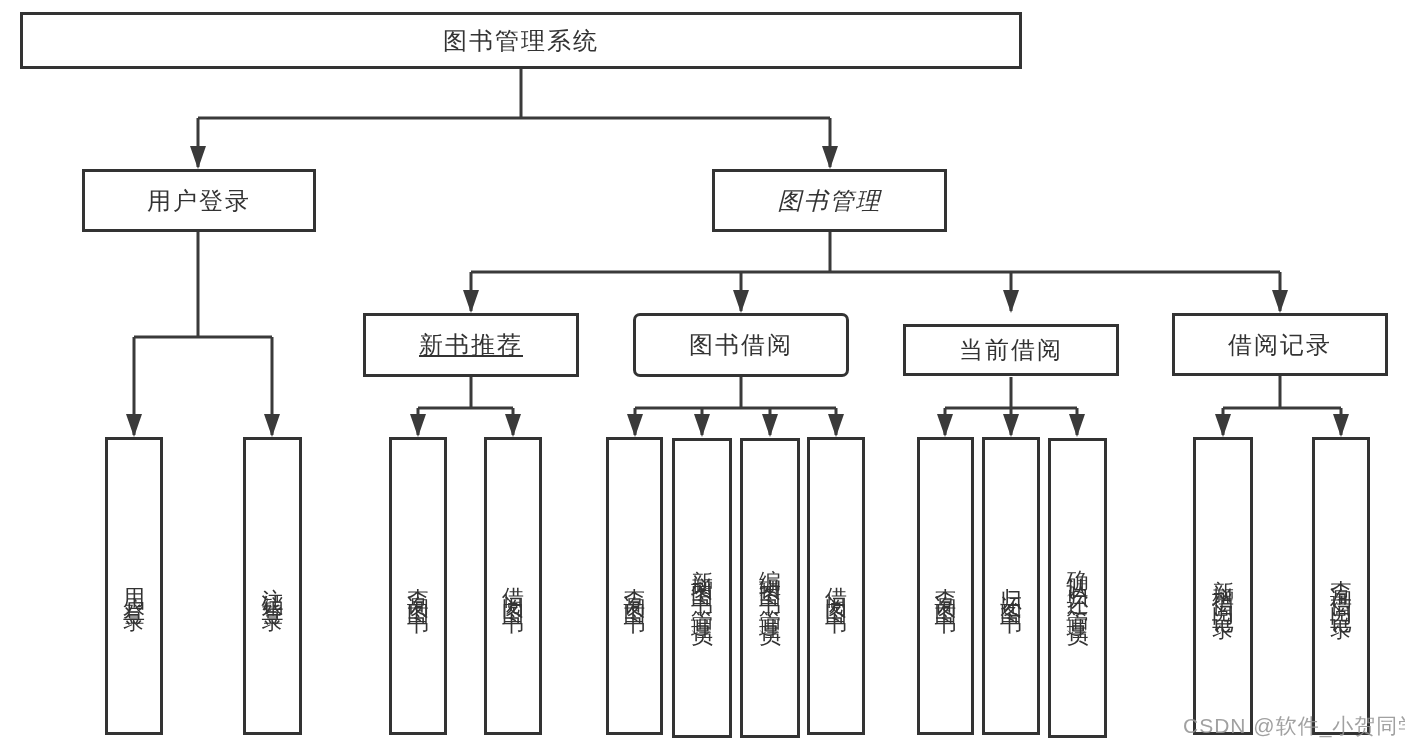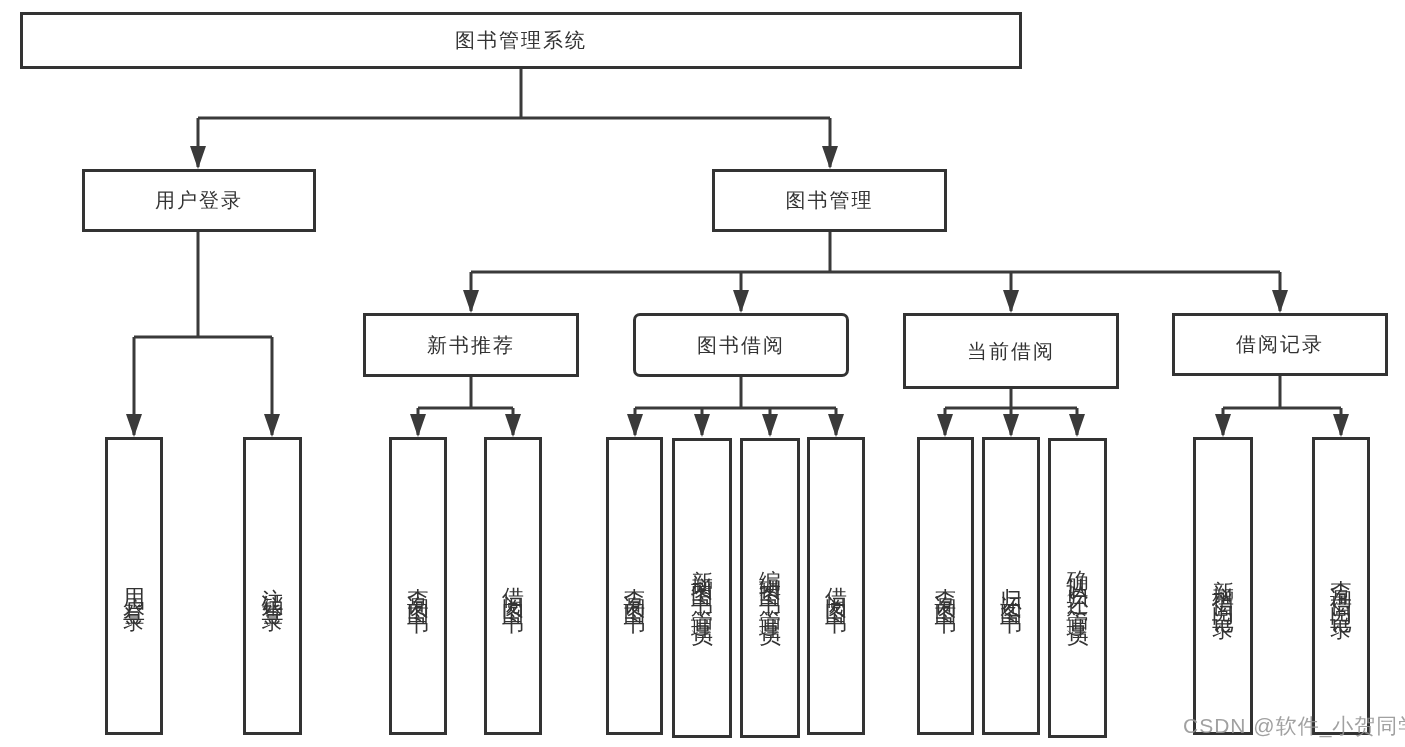--- a/index.html
+++ b/index.html
@@ -27,21 +27,21 @@
     box-sizing: border-box;
     background: #ffffff;
     border: 3px solid #333333;
     color: #333333;
     display: flex;
     align-items: center;
     justify-content: center;
     text-align: center;
   }
   .hbox {
-    font-size: 20px;
+    font-size: 24px;
     letter-spacing: 2px;
     white-space: nowrap;
   }
   .vbox {
     font-size: 22px;
     writing-mode: vertical-rl;
     text-orientation: mixed;
     letter-spacing: 8px;
     line-height: 1;
   }
@@ -100,25 +100,25 @@
       <polygon points="1003,414 1019,414 1011,437"></polygon>
       <polygon points="1069,414 1085,414 1077,437"></polygon>
       <polygon points="1215,414 1231,414 1223,437"></polygon>
       <polygon points="1333,414 1349,414 1341,437"></polygon>
     </g>
   </svg>
 
   <div class="box hbox" style="left:20px; top:12px; width:1002px; height:57px;">图书管理系统</div>
 
   <div class="box hbox" style="left:82px; top:169px; width:234px; height:63px;">用户登录</div>
-  <div class="box hbox" style="left:712px; top:169px; width:235px; height:63px;">图书管理</div>
+  <div class="box hbox" style="left:712px; top:169px; width:235px; height:63px;font-style:italic;">图书管理</div>
 
-  <div class="box hbox" style="left:363px; top:313px; width:216px; height:64px;">新书推荐</div>
+  <div class="box hbox" style="left:363px; top:313px; width:216px; height:64px;text-decoration:underline;">新书推荐</div>
   <div class="box hbox" style="left:633px; top:313px; width:216px; height:64px;border-radius:7px;">图书借阅</div>
-  <div class="box hbox" style="left:903px; top:313px; width:216px; height:76px;">当前借阅</div>
+  <div class="box hbox" style="left:903px; top:324px; width:216px; height:52px;">当前借阅</div>
   <div class="box hbox" style="left:1172px; top:313px; width:216px; height:63px;">借阅记录</div>
 
   <div class="box vbox" style="left:105px; top:437px; width:58px; height:298px;">用户登录</div>
   <div class="box vbox" style="left:243px; top:437px; width:59px; height:298px;">注销登录</div>
 
   <div class="box vbox" style="left:389px; top:437px; width:58px; height:298px;">查询图书</div>
   <div class="box vbox" style="left:484px; top:437px; width:58px; height:298px;">借阅图书</div>
 
   <div class="box vbox" style="left:606px; top:437px; width:57px; height:298px;">查询图书</div>
   <div class="box vbox" style="left:672px; top:438px; width:60px; height:300px;">新增图书（管理员）</div>

